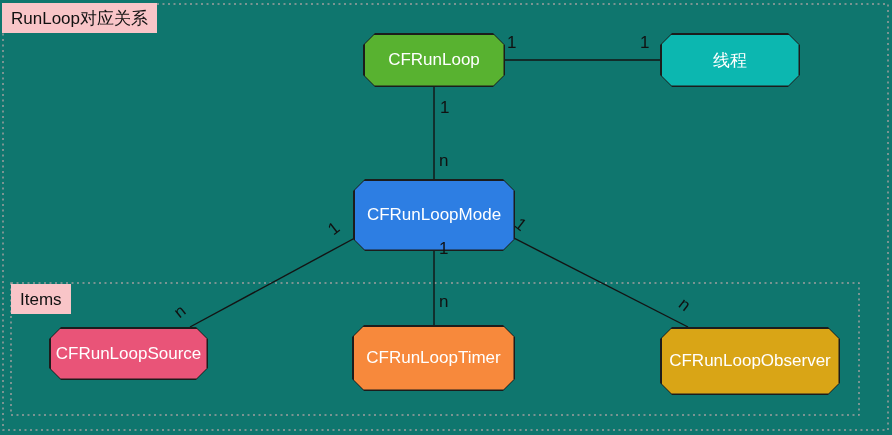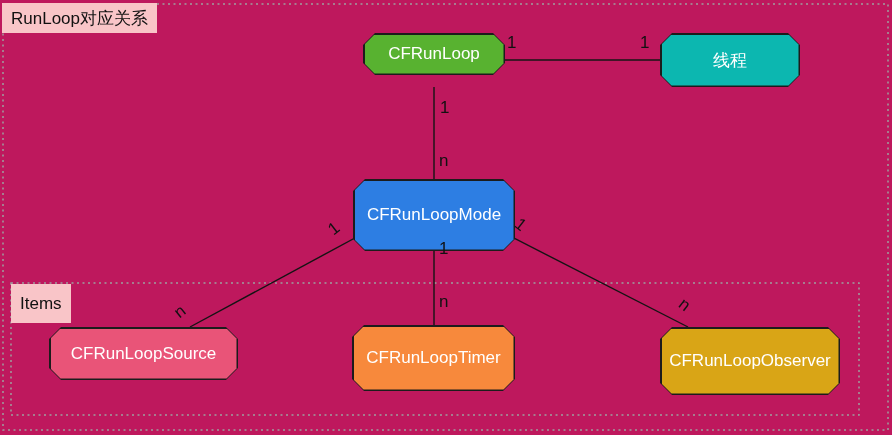--- a/index.html
+++ b/index.html
@@ -1,58 +1,58 @@
 <!DOCTYPE html>
 <html><head>
 <meta charset="utf-8">
 <style>
   html, body { margin:0; padding:0; }
   body {
     width:892px; height:435px; background:#ffffff;
     font-family:"Liberation Sans","DejaVu Sans",sans-serif;
     -webkit-font-smoothing:antialiased;
   }
-  .canvas { position:relative; width:892px; height:435px; background:#be185d; overflow:hidden; }
+  .canvas { position:relative; width:892px; height:435px; background:#0f766e; overflow:hidden; }
   .wires { position:absolute; left:0; top:0; }
   .dashed { fill:none; stroke:#9e9e9e; stroke-width:1.5; stroke-dasharray:2 3.5; }
   .edge { stroke:#141414; stroke-width:1.4; }
 
   .tag {
     position:absolute; background:#f9c5c8; color:#111;
     font-size:17px; line-height:1; display:flex; align-items:center;
     padding:0 9px; white-space:nowrap;
   }
   .title-tag { left:2px; top:3px; height:30px; }
-  .items-tag { left:11px; top:284px; height:39px; }
+  .items-tag { left:11px; top:284px; height:30px; }
 
   .node { position:absolute; }
   .shape-border {
     position:absolute; inset:0; background:#1c1c1c;
     clip-path: polygon(12px 0, calc(100% - 12px) 0, 100% 12px,
                        100% calc(100% - 12px), calc(100% - 12px) 100%,
                        12px 100%, 0 calc(100% - 12px), 0 12px);
   }
   .shape-fill {
     position:absolute; inset:1.5px;
     clip-path: polygon(10px 0, calc(100% - 10px) 0, 100% 10px,
                        100% calc(100% - 10px), calc(100% - 10px) 100%,
                        10px 100%, 0 calc(100% - 10px), 0 10px);
   }
   .node-label {
     position:absolute; inset:0; display:flex; align-items:center; justify-content:center;
     color:#ffffff; font-size:17px; white-space:nowrap;
   }
 
-  .node-cfrunloop { left:363px; top:33px;  width:142px; height:42px; }
+  .node-cfrunloop { left:363px; top:33px;  width:142px; height:54px; }
   .node-cfrunloop .shape-fill { background:#58b230; }
   .node-thread    { left:660px; top:33px;  width:140px; height:54px; }
   .node-thread .shape-fill { background:#0cb7b0; }
   .node-mode      { left:353px; top:179px; width:162px; height:72px; }
   .node-mode .shape-fill { background:#2d7ee3; }
-  .node-source    { left:49px;  top:327px; width:189px; height:53px; }
+  .node-source    { left:49px;  top:327px; width:159px; height:53px; }
   .node-source .shape-fill { background:#e95478; }
   .node-timer     { left:352px; top:325px; width:163px; height:66px; }
   .node-timer .shape-fill { background:#f7893c; }
   .node-observer  { left:660px; top:327px; width:180px; height:68px; }
   .node-observer .shape-fill { background:#d9a516; }
 
   .mult { position:absolute; font-size:17px; line-height:1; color:#111; }
   .mult.rot-left  { transform:rotate(-38deg); }
   .mult.rot-right { transform:rotate(38deg); }
 

